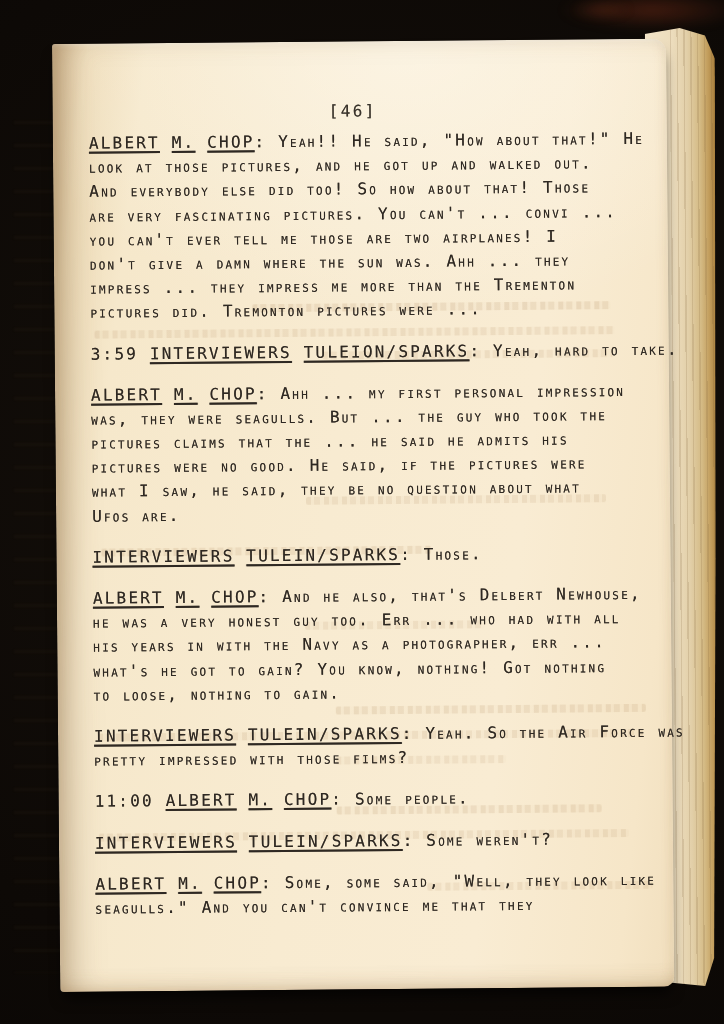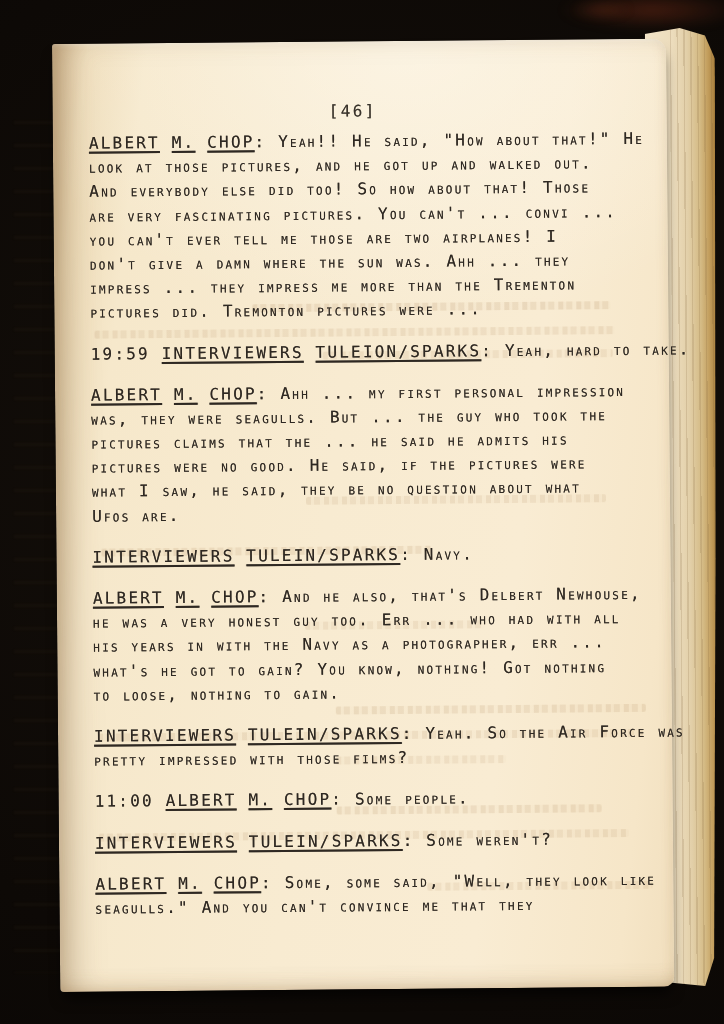--- a/index.html
+++ b/index.html
@@ -114,34 +114,34 @@
   <div class="line">look at those pictures, and he got up and walked out.</div>
             <div class="line">And everybody else did too! So how about that! Those</div>
             <div class="line">are very fascinating pictures. You can't ... convi ...</div>
             <div class="line">you can't ever tell me those are two airplanes! I</div>
             <div class="line">don't give a damn where the sun was. Ahh ... they</div>
             <div class="line">impress ... they impress me more than the Trementon</div>
             <div class="line">pictures did. Tremonton pictures were ...</div>
           </div>
 
   <div class="para">
-    <div class="line first-line"><span class="ts">19:59 </span><span class="speaker">INTERVIEWERS</span> <span class="speaker">TULEION/SPARKS</span><span>: Yeah, hard to take.</span></div>
+    <div class="line first-line"><span class="ts">3:59 </span><span class="speaker">INTERVIEWERS</span> <span class="speaker">TULEION/SPARKS</span><span>: Yeah, hard to take.</span></div>
   </div>
 
   <div class="para">
     <div class="line first-line"><span class="speaker">ALBERT</span> <span class="speaker">M.</span> <span class="speaker">CHOP</span><span>: Ahh ... my first personal impression</span></div>
   <div class="line">was, they were seagulls. But ... the guy who took the</div>
             <div class="line">pictures claims that the ... he said he admits his</div>
             <div class="line">pictures were no good. He said, if the pictures were</div>
             <div class="line">what I saw, he said, they be no question about what</div>
             <div class="line">Ufos are.</div>
           </div>
 
   <div class="para">
-    <div class="line first-line"><span class="speaker">INTERVIEWERS</span> <span class="speaker">TULEIN/SPARKS</span><span>: Navy.</span></div>
+    <div class="line first-line"><span class="speaker">INTERVIEWERS</span> <span class="speaker">TULEIN/SPARKS</span><span>: Those.</span></div>
   </div>
 
   <div class="para">
     <div class="line first-line"><span class="speaker">ALBERT</span> <span class="speaker">M.</span> <span class="speaker">CHOP</span><span>: And he also, that's Delbert Newhouse,</span></div>
   <div class="line">he was a very honest guy too. Err ... who had with all</div>
             <div class="line">his years in with the Navy as a photographer, err ...</div>
             <div class="line">what's he got to gain? You know, nothing! Got nothing</div>
             <div class="line">to loose, nothing to gain.</div>
           </div>
 

